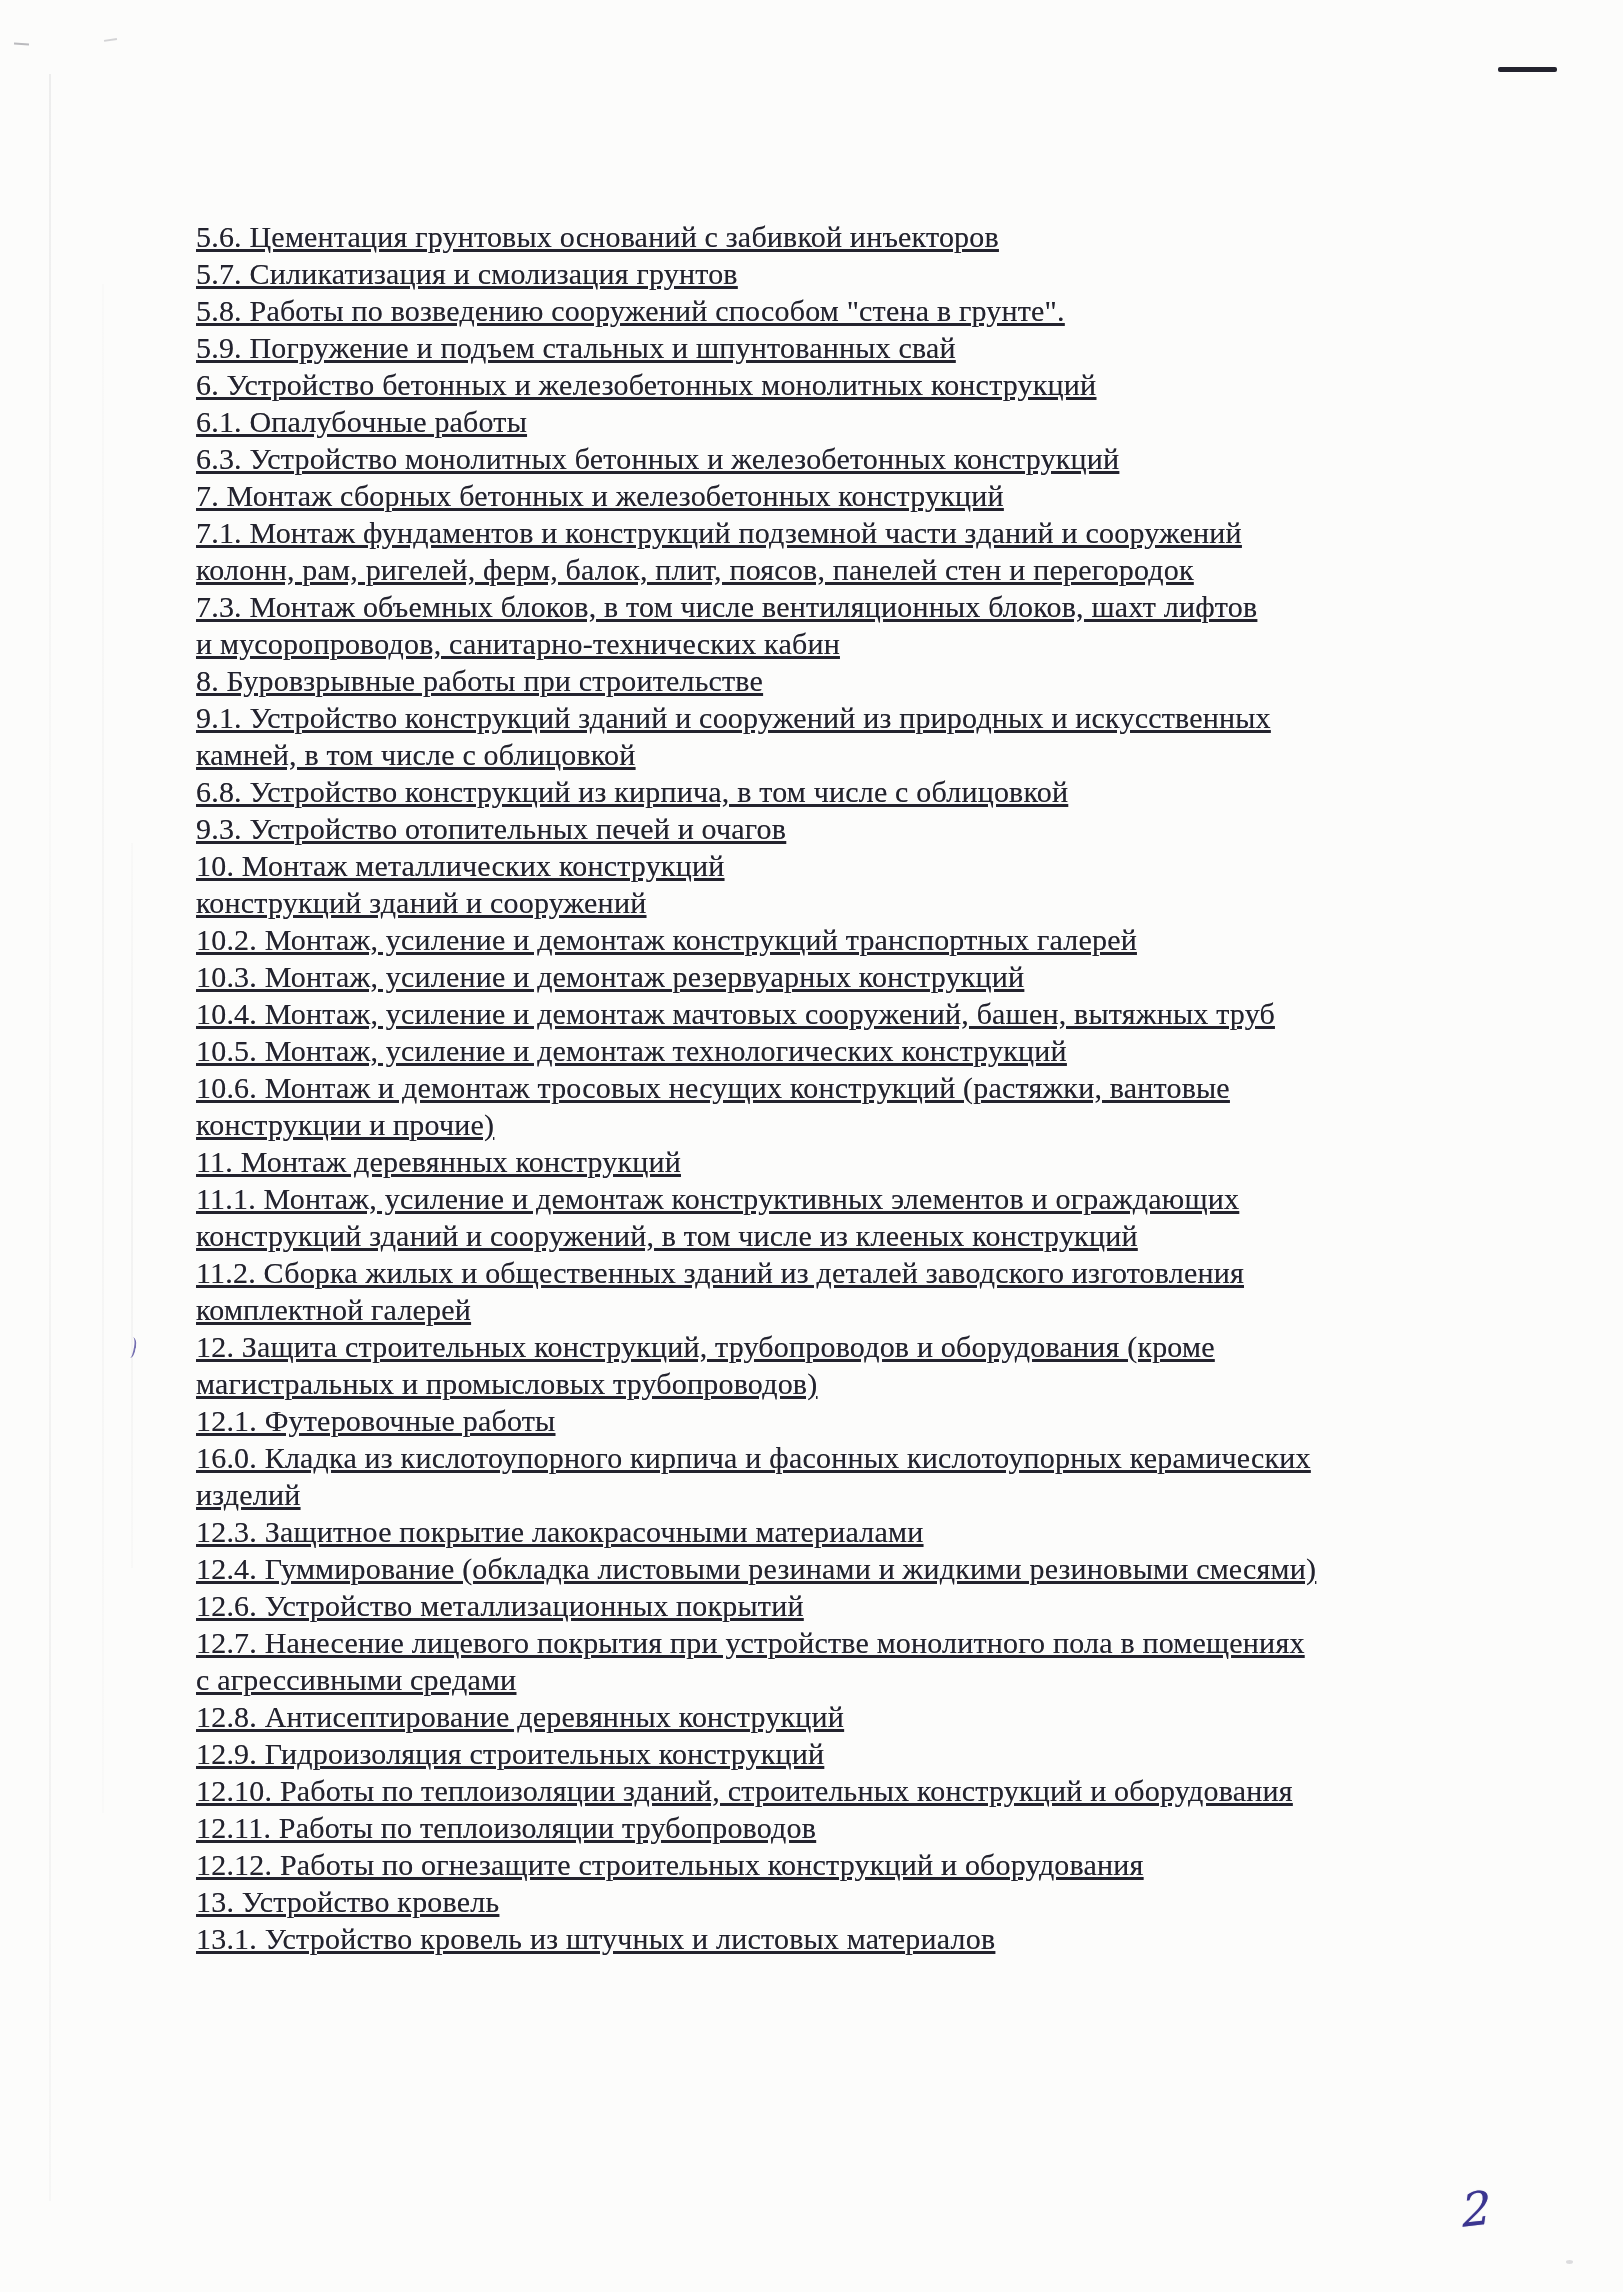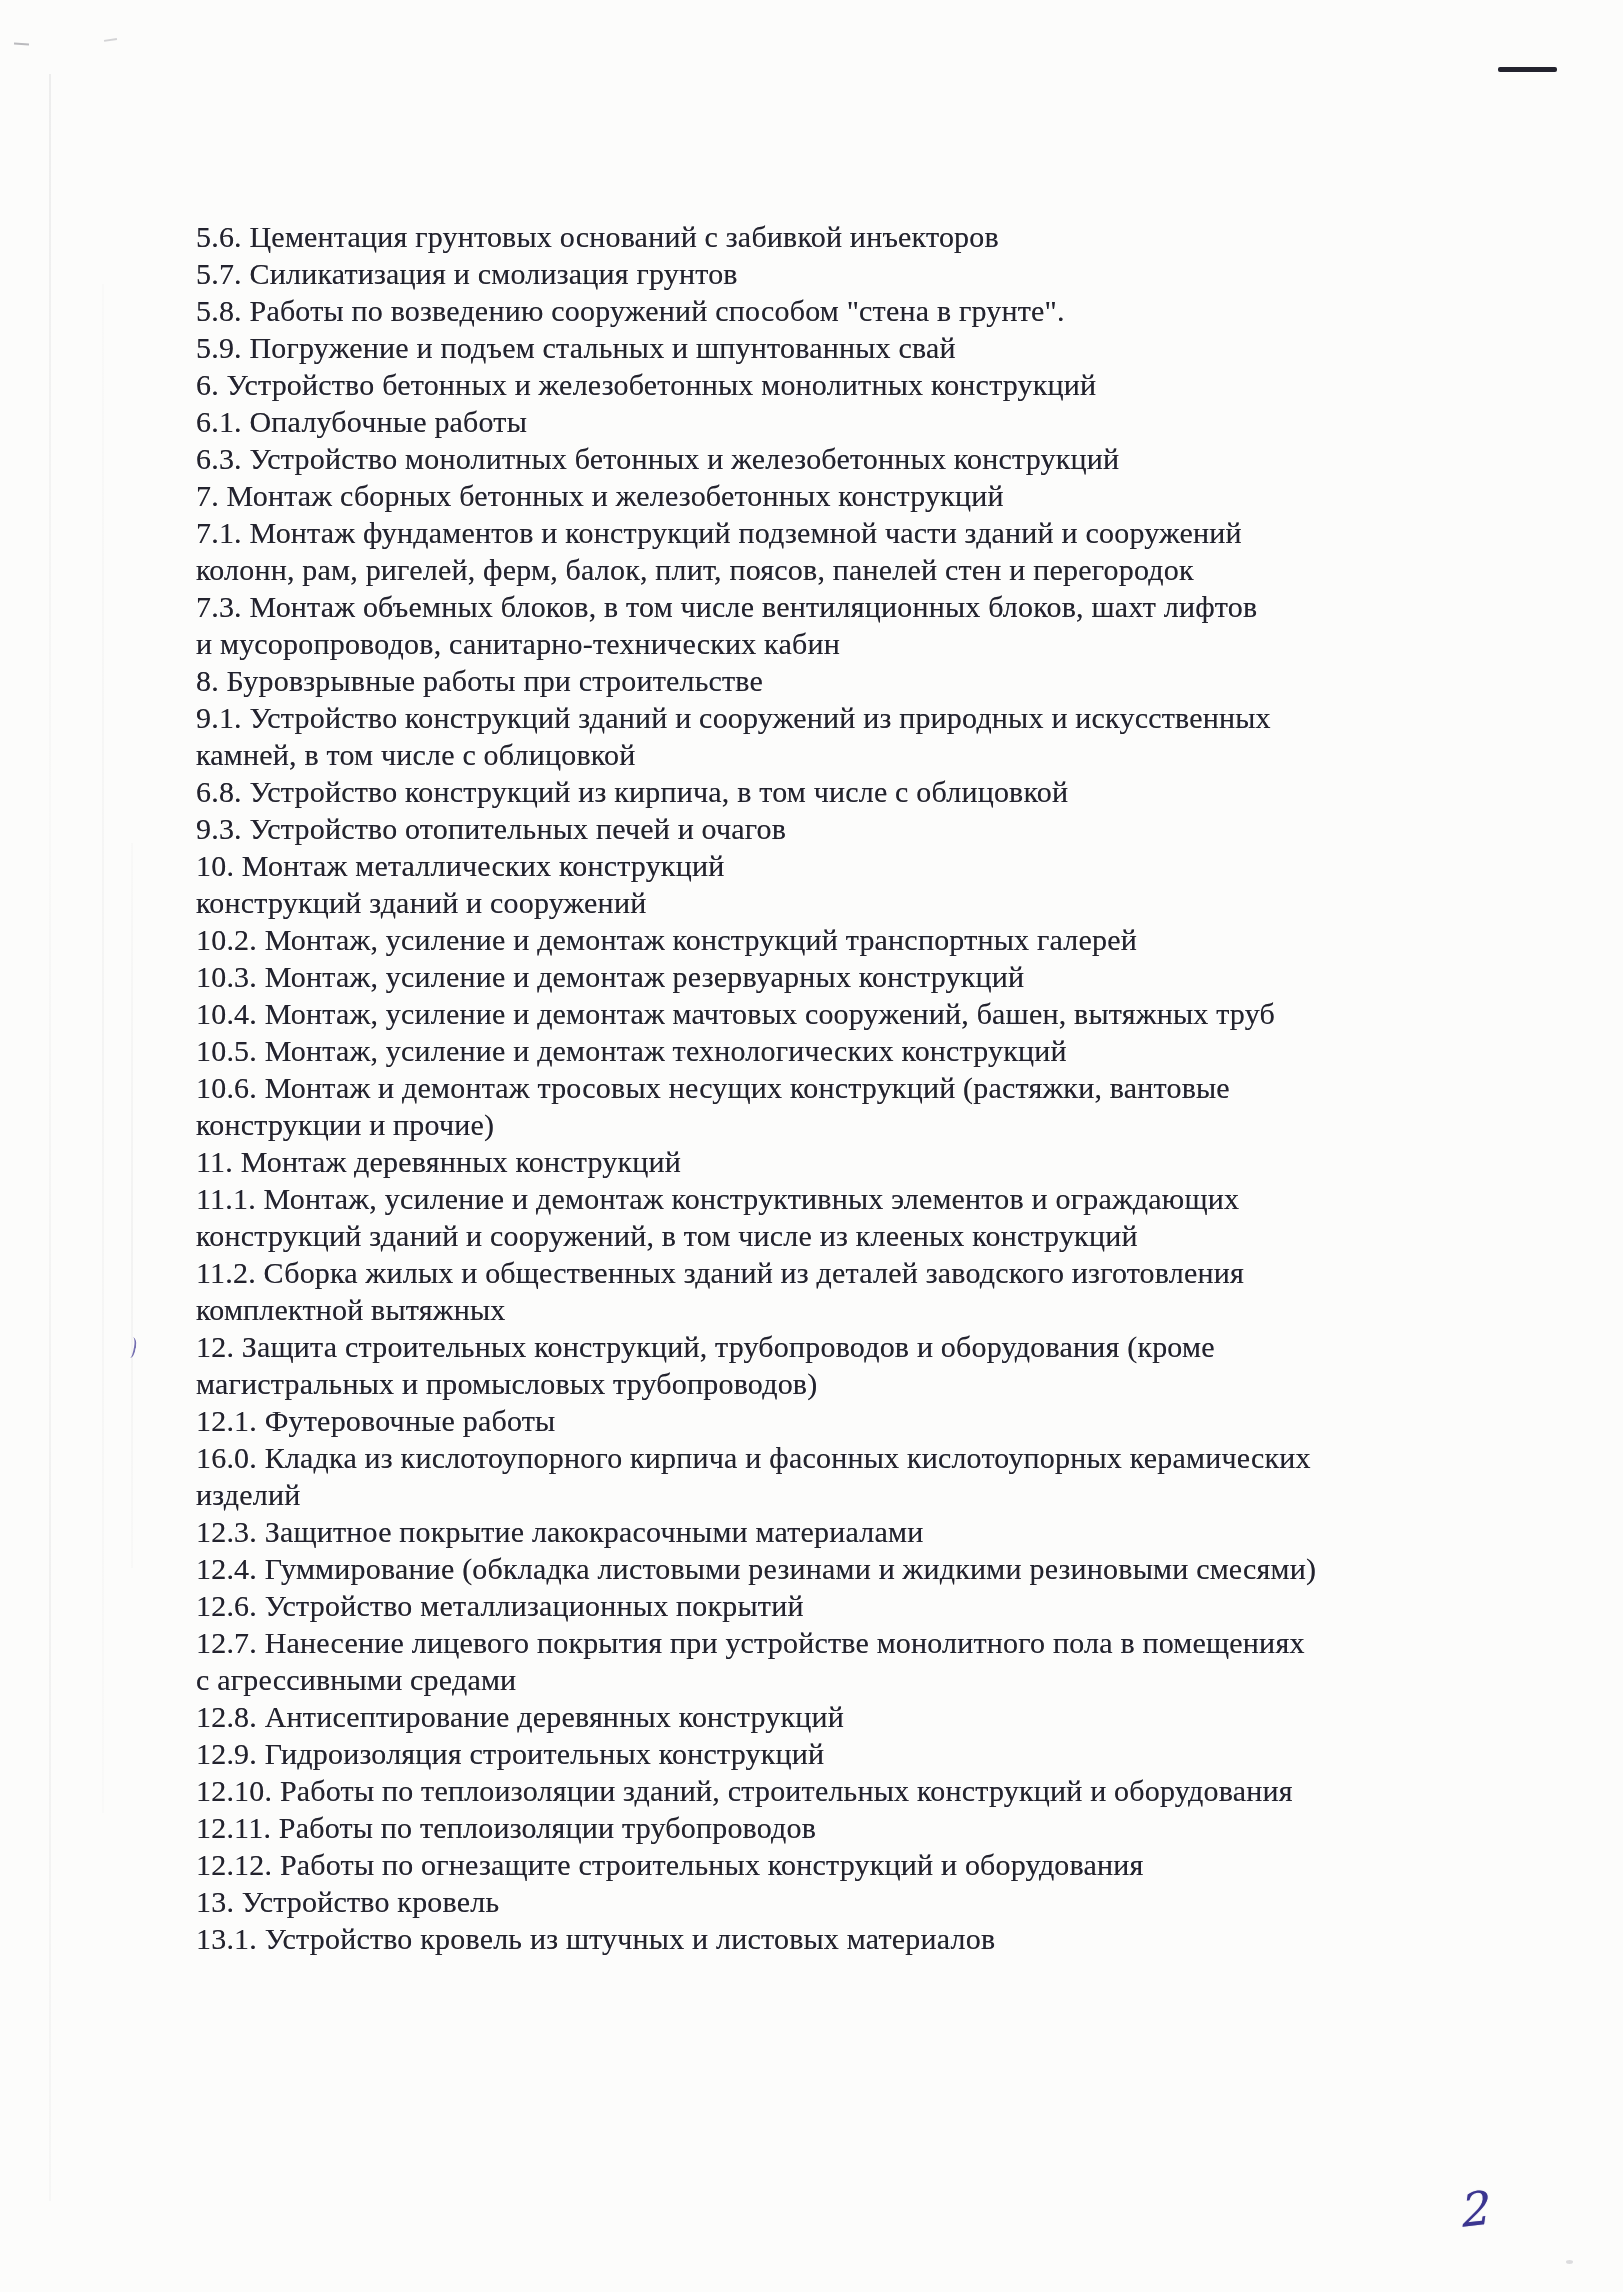--- a/index.html
+++ b/index.html
@@ -15,20 +15,21 @@
     overflow: hidden;
     font-family: "Liberation Serif", "DejaVu Serif", serif;
   }
   
   .text-block {
     position: absolute;
     left: 196px;
     top: 218px;
     width: 1235px;
     color: var(--text, #23232e);
+    text-decoration: underline;
   }
   .doc-line {
     height: 37px;
     line-height: 37px;
     font-size: 30px;
     letter-spacing: 0.2px;
     white-space: pre;
     
     text-shadow: 0 0 0.6px rgba(35,35,46,0.55);
   }
@@ -159,21 +160,21 @@
       <div class="doc-line">10.2. Монтаж, усиление и демонтаж конструкций транспортных галерей</div>
       <div class="doc-line">10.3. Монтаж, усиление и демонтаж резервуарных конструкций</div>
       <div class="doc-line">10.4. Монтаж, усиление и демонтаж мачтовых сооружений, башен, вытяжных труб</div>
       <div class="doc-line">10.5. Монтаж, усиление и демонтаж технологических конструкций</div>
       <div class="doc-line">10.6. Монтаж и демонтаж тросовых несущих конструкций (растяжки, вантовые</div>
       <div class="doc-line">конструкции и прочие)</div>
       <div class="doc-line">11. Монтаж деревянных конструкций</div>
       <div class="doc-line">11.1. Монтаж, усиление и демонтаж конструктивных элементов и ограждающих</div>
       <div class="doc-line">конструкций зданий и сооружений, в том числе из клееных конструкций</div>
       <div class="doc-line">11.2. Сборка жилых и общественных зданий из деталей заводского изготовления</div>
-      <div class="doc-line">комплектной вытяжных</div>
+      <div class="doc-line">комплектной галерей</div>
       <div class="doc-line">12. Защита строительных конструкций, трубопроводов и оборудования (кроме</div>
       <div class="doc-line">магистральных и промысловых трубопроводов)</div>
       <div class="doc-line">12.1. Футеровочные работы</div>
       <div class="doc-line">16.0. Кладка из кислотоупорного кирпича и фасонных кислотоупорных керамических</div>
       <div class="doc-line">изделий</div>
       <div class="doc-line">12.3. Защитное покрытие лакокрасочными материалами</div>
       <div class="doc-line">12.4. Гуммирование (обкладка листовыми резинами и жидкими резиновыми смесями)</div>
       <div class="doc-line">12.6. Устройство металлизационных покрытий</div>
       <div class="doc-line">12.7. Нанесение лицевого покрытия при устройстве монолитного пола в помещениях</div>
       <div class="doc-line">с агрессивными средами</div>

